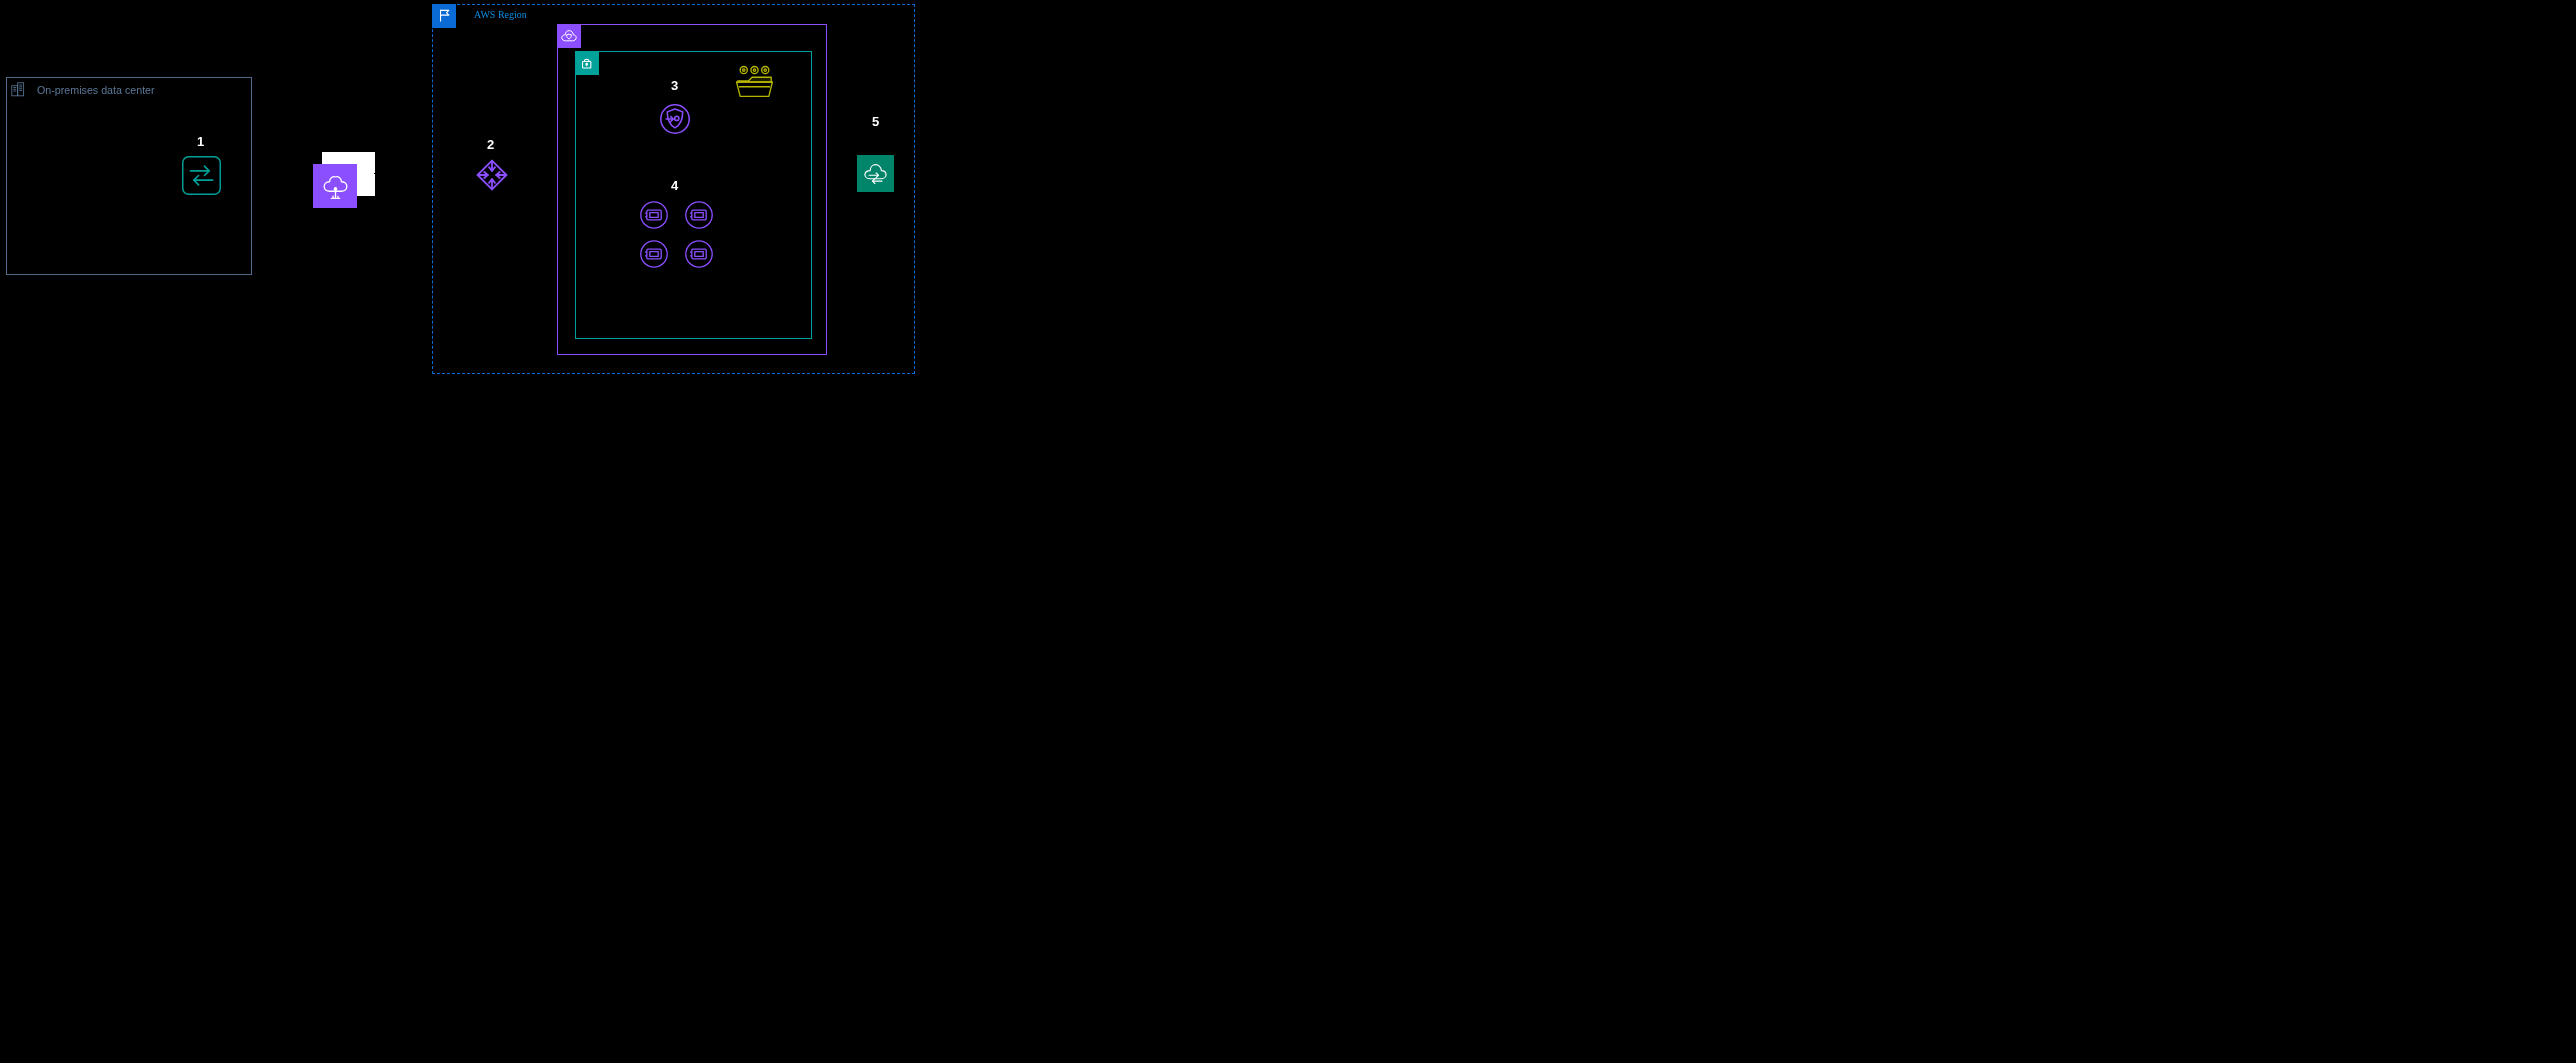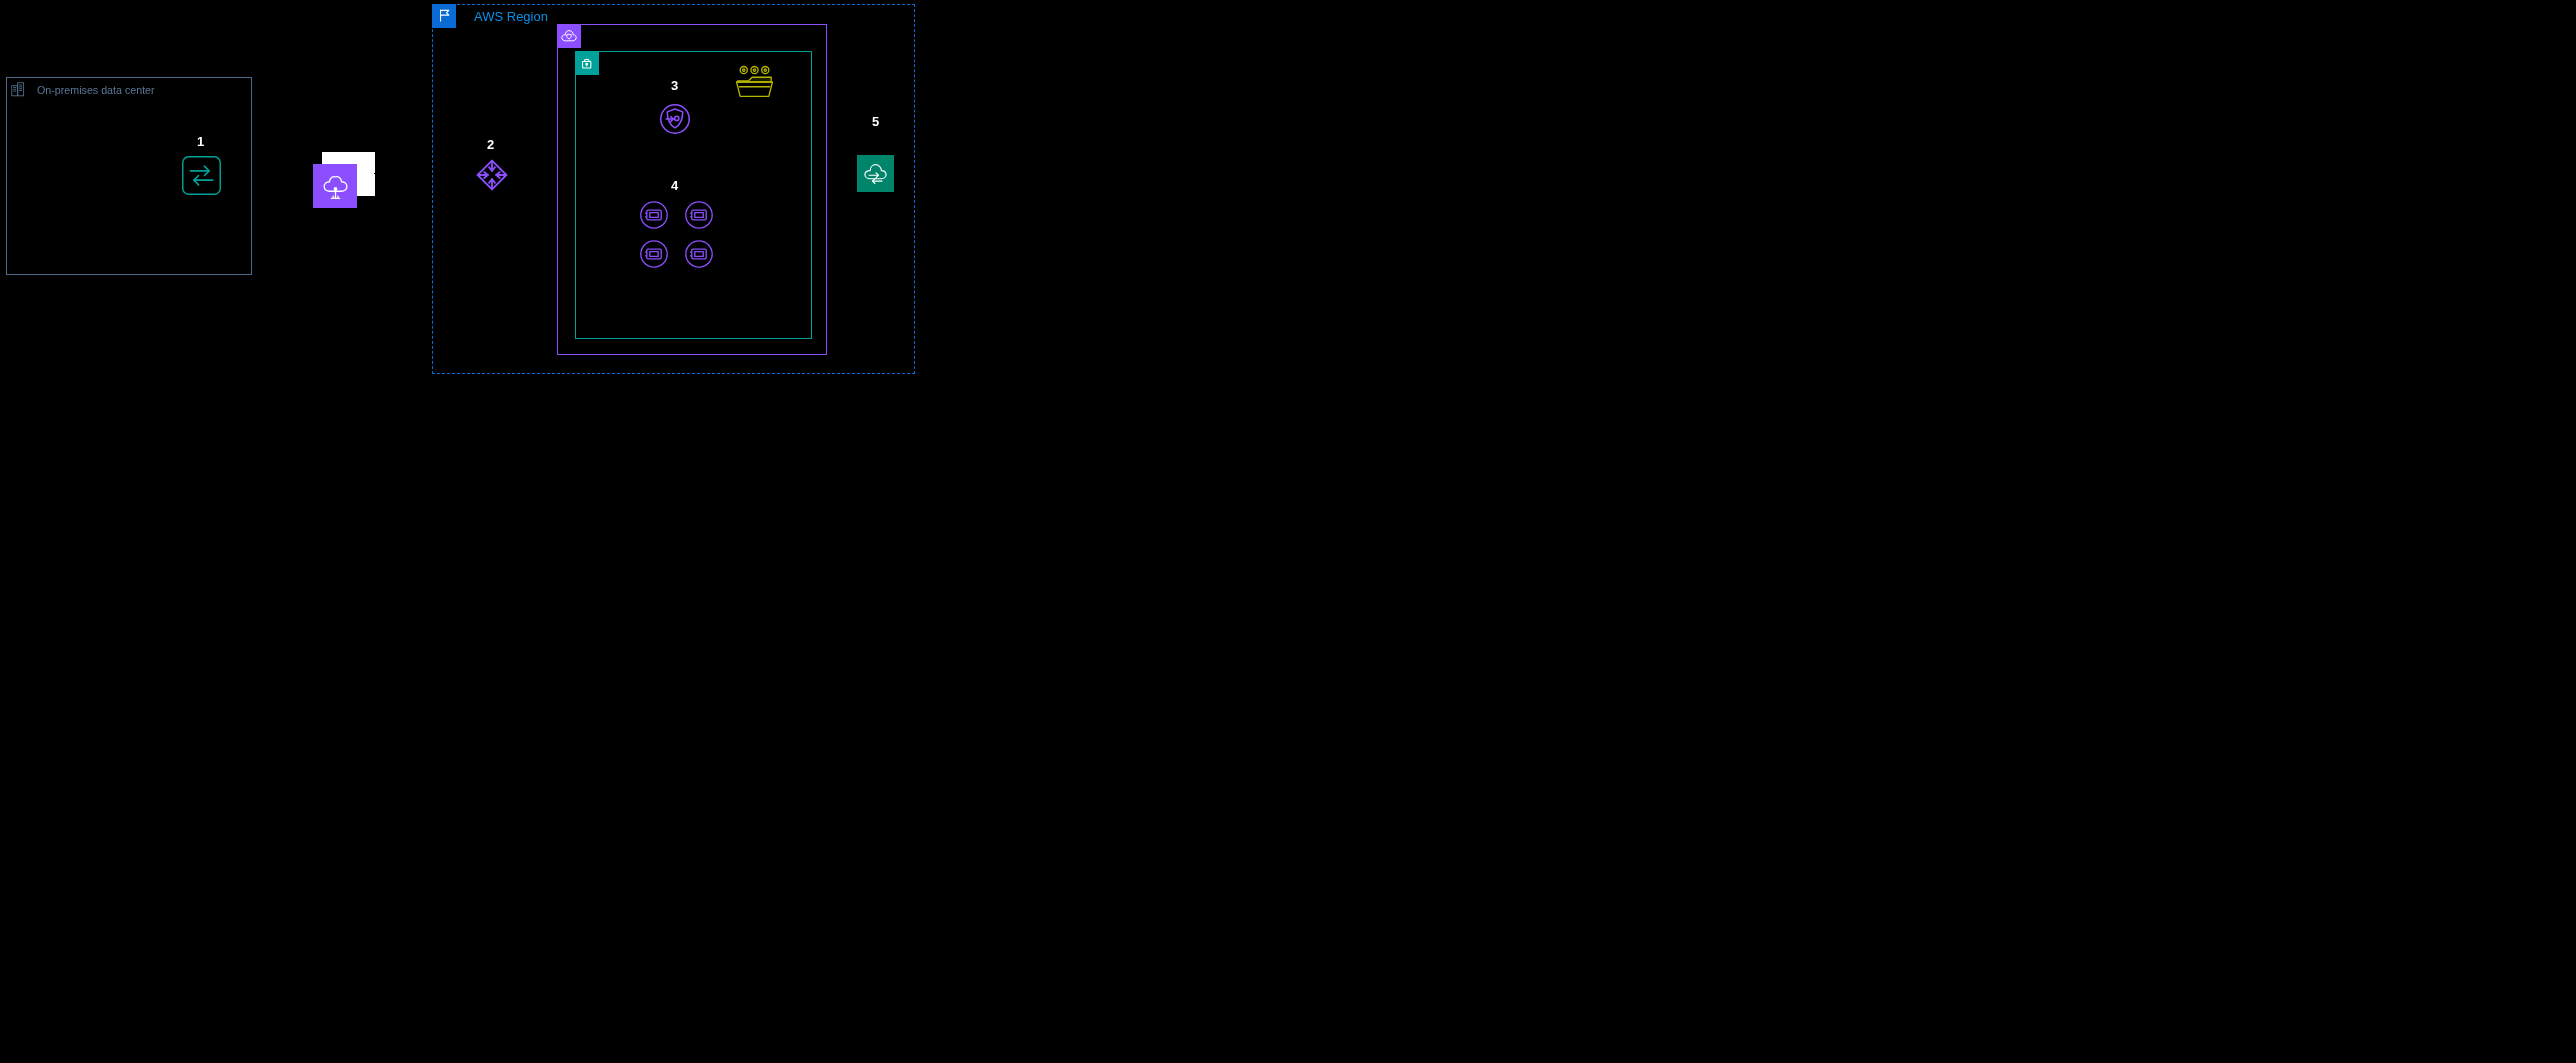--- a/index.html
+++ b/index.html
@@ -69,22 +69,23 @@
     height: 24px;
     background: #0a6bd6;
     display: flex;
     align-items: center;
     justify-content: center;
   }
   .region-title {
     position: absolute;
     left: 41px;
     top: 4.7px;
-    font-size: 13px;
+    font-size: 10px;
     color: #0a8fe6;
+    font-family: Liberation Serif, serif;
   }
   
   .vpc {
     position: absolute;
     left: 557px;
     top: 24px;
     width: 270px;
     height: 331px;
     border: 1.2px solid #8c4fff;
     box-sizing: border-box;

